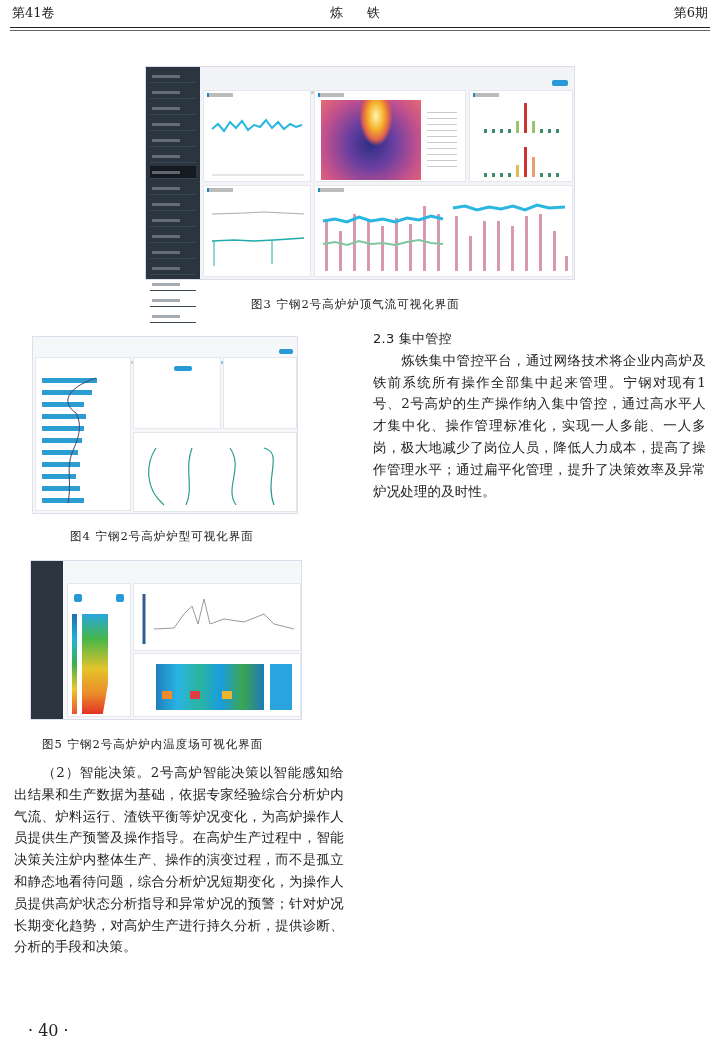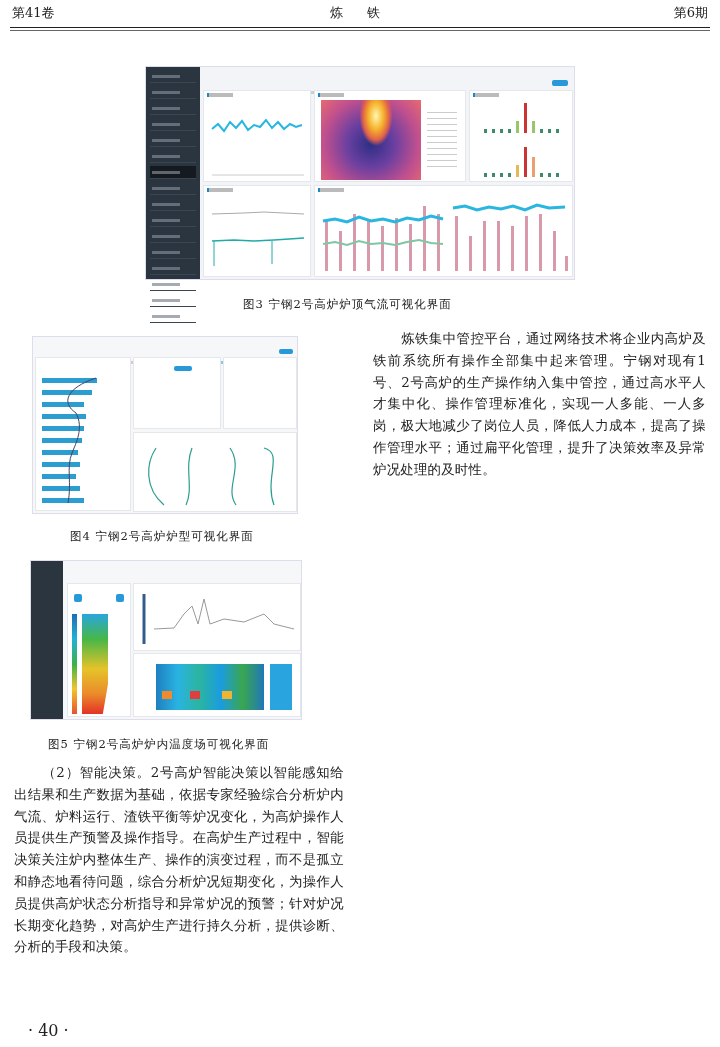--- a/index.html
+++ b/index.html
@@ -131,21 +131,21 @@
           <rect x="224" y="28" width="3" height="57"></rect>
           <rect x="238" y="45" width="3" height="40"></rect>
           <rect x="250" y="70" width="3" height="15"></rect>
         </g>
       <polyline fill="none" stroke="#29b6e0" stroke-width="3" points="8,35 20,33 32,36 44,31 56,35 68,33 80,36 92,32 104,34 116,30 128,33"></polyline>
       <polyline fill="none" stroke="#7fc7a4" stroke-width="2" points="8,58 20,56 32,59 44,55 56,58 68,57 80,59 92,56 104,54 116,57 128,58"></polyline>
       <polyline fill="none" stroke="#29b6e0" stroke-width="3" points="138,22 150,20 162,24 174,21 186,23 198,20 210,24 222,19 234,22 250,21"></polyline>
     </svg>
   </div>
 </div>
-<div class="cap" style="left:243px;top:297px">图3   宁钢2号高炉炉顶气流可视化界面</div>
+<div class="cap" style="left:251px;top:297px">图3   宁钢2号高炉炉顶气流可视化界面</div>
 
 <div class="fig" style="left:32px;top:336px;width:266px;height:178px;background:#f6f7f9">
   <div class="tabs" style="left:4px;top:12px"><span class="tab"></span><span class="tab"></span><span class="tab"></span><span class="tab"></span><span class="tab"></span><span class="tab"></span><span class="tab on"></span></div>
   <div class="btn" style="right:4px;top:12px;width:14px;height:5px"></div>
   <div class="panel" style="left:2px;top:20px;width:96px;height:154px">
     <svg width="96" height="154">
       <g fill="#2b9dd0">
         <rect x="6" y="20" width="55" height="5"></rect>
           <rect x="6" y="32" width="50" height="5"></rect>
           <rect x="6" y="44" width="42" height="5"></rect>
@@ -193,22 +193,23 @@
       </svg>
   </div>
   <div class="panel" style="left:102px;top:92px;width:168px;height:64px">
     <div style="position:absolute;left:22px;top:10px;width:108px;height:46px;background:linear-gradient(90deg,#1e7fc0,#29b3e2 20%,#2bb5a0 40%,#1a9ce0 60%,#3aa650 80%,#1f78b8)"></div>
     <div style="position:absolute;left:28px;top:37px;width:10px;height:8px;background:#f08a2b"></div>
     <div style="position:absolute;left:56px;top:37px;width:10px;height:8px;background:#e03e3e"></div>
     <div style="position:absolute;left:88px;top:37px;width:10px;height:8px;background:#f0b433"></div>
     <div style="position:absolute;left:136px;top:10px;width:22px;height:46px;background:#2aa4de"></div>
   </div>
 </div>
-<div class="cap" style="left:48px;top:737px">图5   宁钢2号高炉炉内温度场可视化界面</div>
+<div class="cap" style="left:42px;top:737px">图5   宁钢2号高炉炉内温度场可视化界面</div>
 
 <div class="col" style="left:14px;top:762px;width:330px">
   <p class="ind">（2）智能决策。2号高炉智能决策以智能感知给出结果和生产数据为基础，依据专家经验综合分析炉内气流、炉料运行、渣铁平衡等炉况变化，为高炉操作人员提供生产预警及操作指导。在高炉生产过程中，智能决策关注炉内整体生产、操作的演变过程，而不是孤立和静态地看待问题，综合分析炉况短期变化，为操作人员提供高炉状态分析指导和异常炉况的预警；针对炉况长期变化趋势，对高炉生产进行持久分析，提供诊断、分析的手段和决策。</p>
 </div>
 <div class="pn">· 40 ·</div>
 
 <div class="col" style="left:373px;top:328px;width:333px">
+  <p class="sec">2.3   集中管控</p>
   <p class="ind">炼铁集中管控平台，通过网络技术将企业内高炉及铁前系统所有操作全部集中起来管理。宁钢对现有1号、2号高炉的生产操作纳入集中管控，通过高水平人才集中化、操作管理标准化，实现一人多能、一人多岗，极大地减少了岗位人员，降低人力成本，提高了操作管理水平；通过扁平化管理，提升了决策效率及异常炉况处理的及时性。</p>
 </div>
 
 </body></html>

